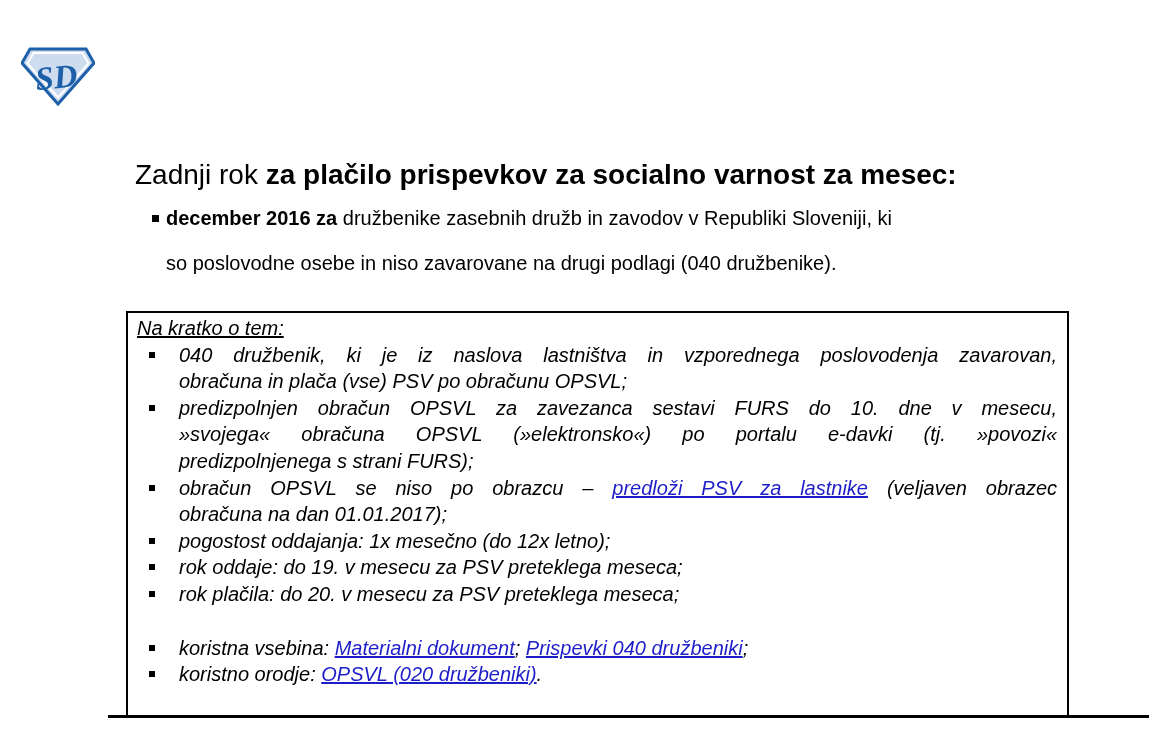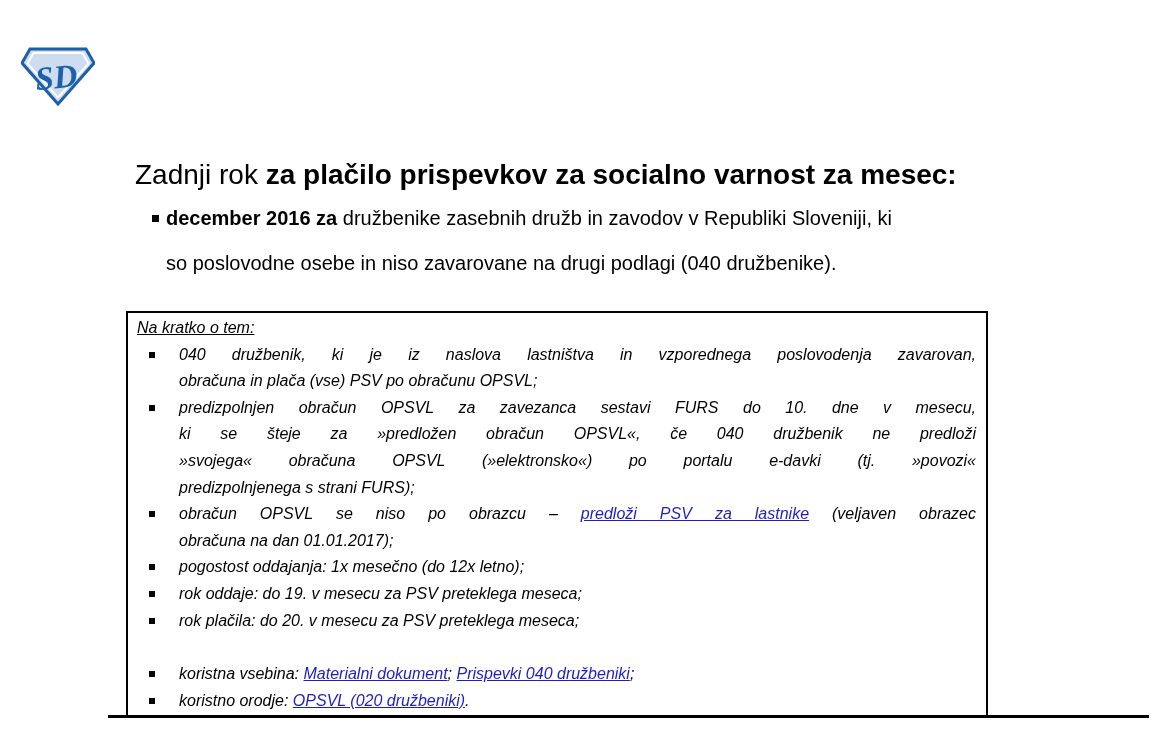--- a/index.html
+++ b/index.html
@@ -14,24 +14,24 @@
   .heading {
     position:absolute; left:135px; top:163px; width:930px;
     font-size:28px; line-height:23px; white-space:pre-wrap;
   }
   .heading b { font-weight:bold; }
   .intro-bullet { position:absolute; left:135px; top:196px; width:915px; }
   .intro-bullet .marker { position:absolute; left:17px; top:19px; width:7px; height:7px; background:#000; }
   .intro-lines { margin-left:31px; font-size:20px; }
   .intro-lines .line { line-height:45px; white-space:pre-wrap; }
   .box {
-    position:absolute; left:126px; top:311px; width:862px; height:404px;
+    position:absolute; left:126px; top:311px; width:943px; height:404px;
     border:2px solid #000; border-bottom:none;
     padding:2px 10px 0 9px;
-    font-style:italic; font-size:16px; line-height:26.6px;
+    font-style:italic; font-size:20px; line-height:26.6px;
   }
   .box-title { text-decoration:underline; }
   ul.bullets { list-style:none; margin:0; padding:0; }
   ul.bullets li { position:relative; padding-left:42px; }
   ul.bullets li.gap { margin-top:27px; }
   ul.bullets li .marker { position:absolute; left:12px; top:10px; width:6px; height:6px; background:#000; }
   .line { white-space:pre-wrap; }
   .line.stretch { text-align:justify; text-align-last:justify; -moz-text-align-last:justify; }
   a.lnk, a.lnk:visited { color:var(--link); text-decoration:underline; cursor:pointer; }
   .bottom-rule { position:absolute; left:108px; top:715px; width:1041px; height:3px; background:#000; }
@@ -59,21 +59,20 @@
   <div class="box-title">Na kratko o tem:</div>
   <ul class="bullets" id="box-bullets">
       <li>
         <span class="marker"></span>
         <div class="line stretch"><span>040 družbenik, ki je iz naslova lastništva in vzporednega poslovodenja zavarovan,</span></div>
         <div class="line"><span>obračuna in plača (vse) PSV po obračunu OPSVL;</span></div>
       </li>
       <li>
         <span class="marker"></span>
         <div class="line stretch"><span>predizpolnjen obračun OPSVL za zavezanca sestavi FURS do 10. dne v mesecu,</span></div>
-        <div class="line stretch"><span>ki se šteje za »predložen obračun OPSVL«, če 040 družbenik ne predloži</span></div>
         <div class="line stretch"><span>»svojega« obračuna OPSVL (»elektronsko«) po portalu e-davki (tj. »povozi«</span></div>
         <div class="line"><span>predizpolnjenega s strani FURS);</span></div>
       </li>
       <li>
         <span class="marker"></span>
         <div class="line stretch"><span>obračun OPSVL se niso po obrazcu – </span><a href="#" class="lnk">predloži PSV za lastnike</a><span> (veljaven obrazec</span></div>
         <div class="line"><span>obračuna na dan 01.01.2017);</span></div>
       </li>
       <li>
         <span class="marker"></span>

